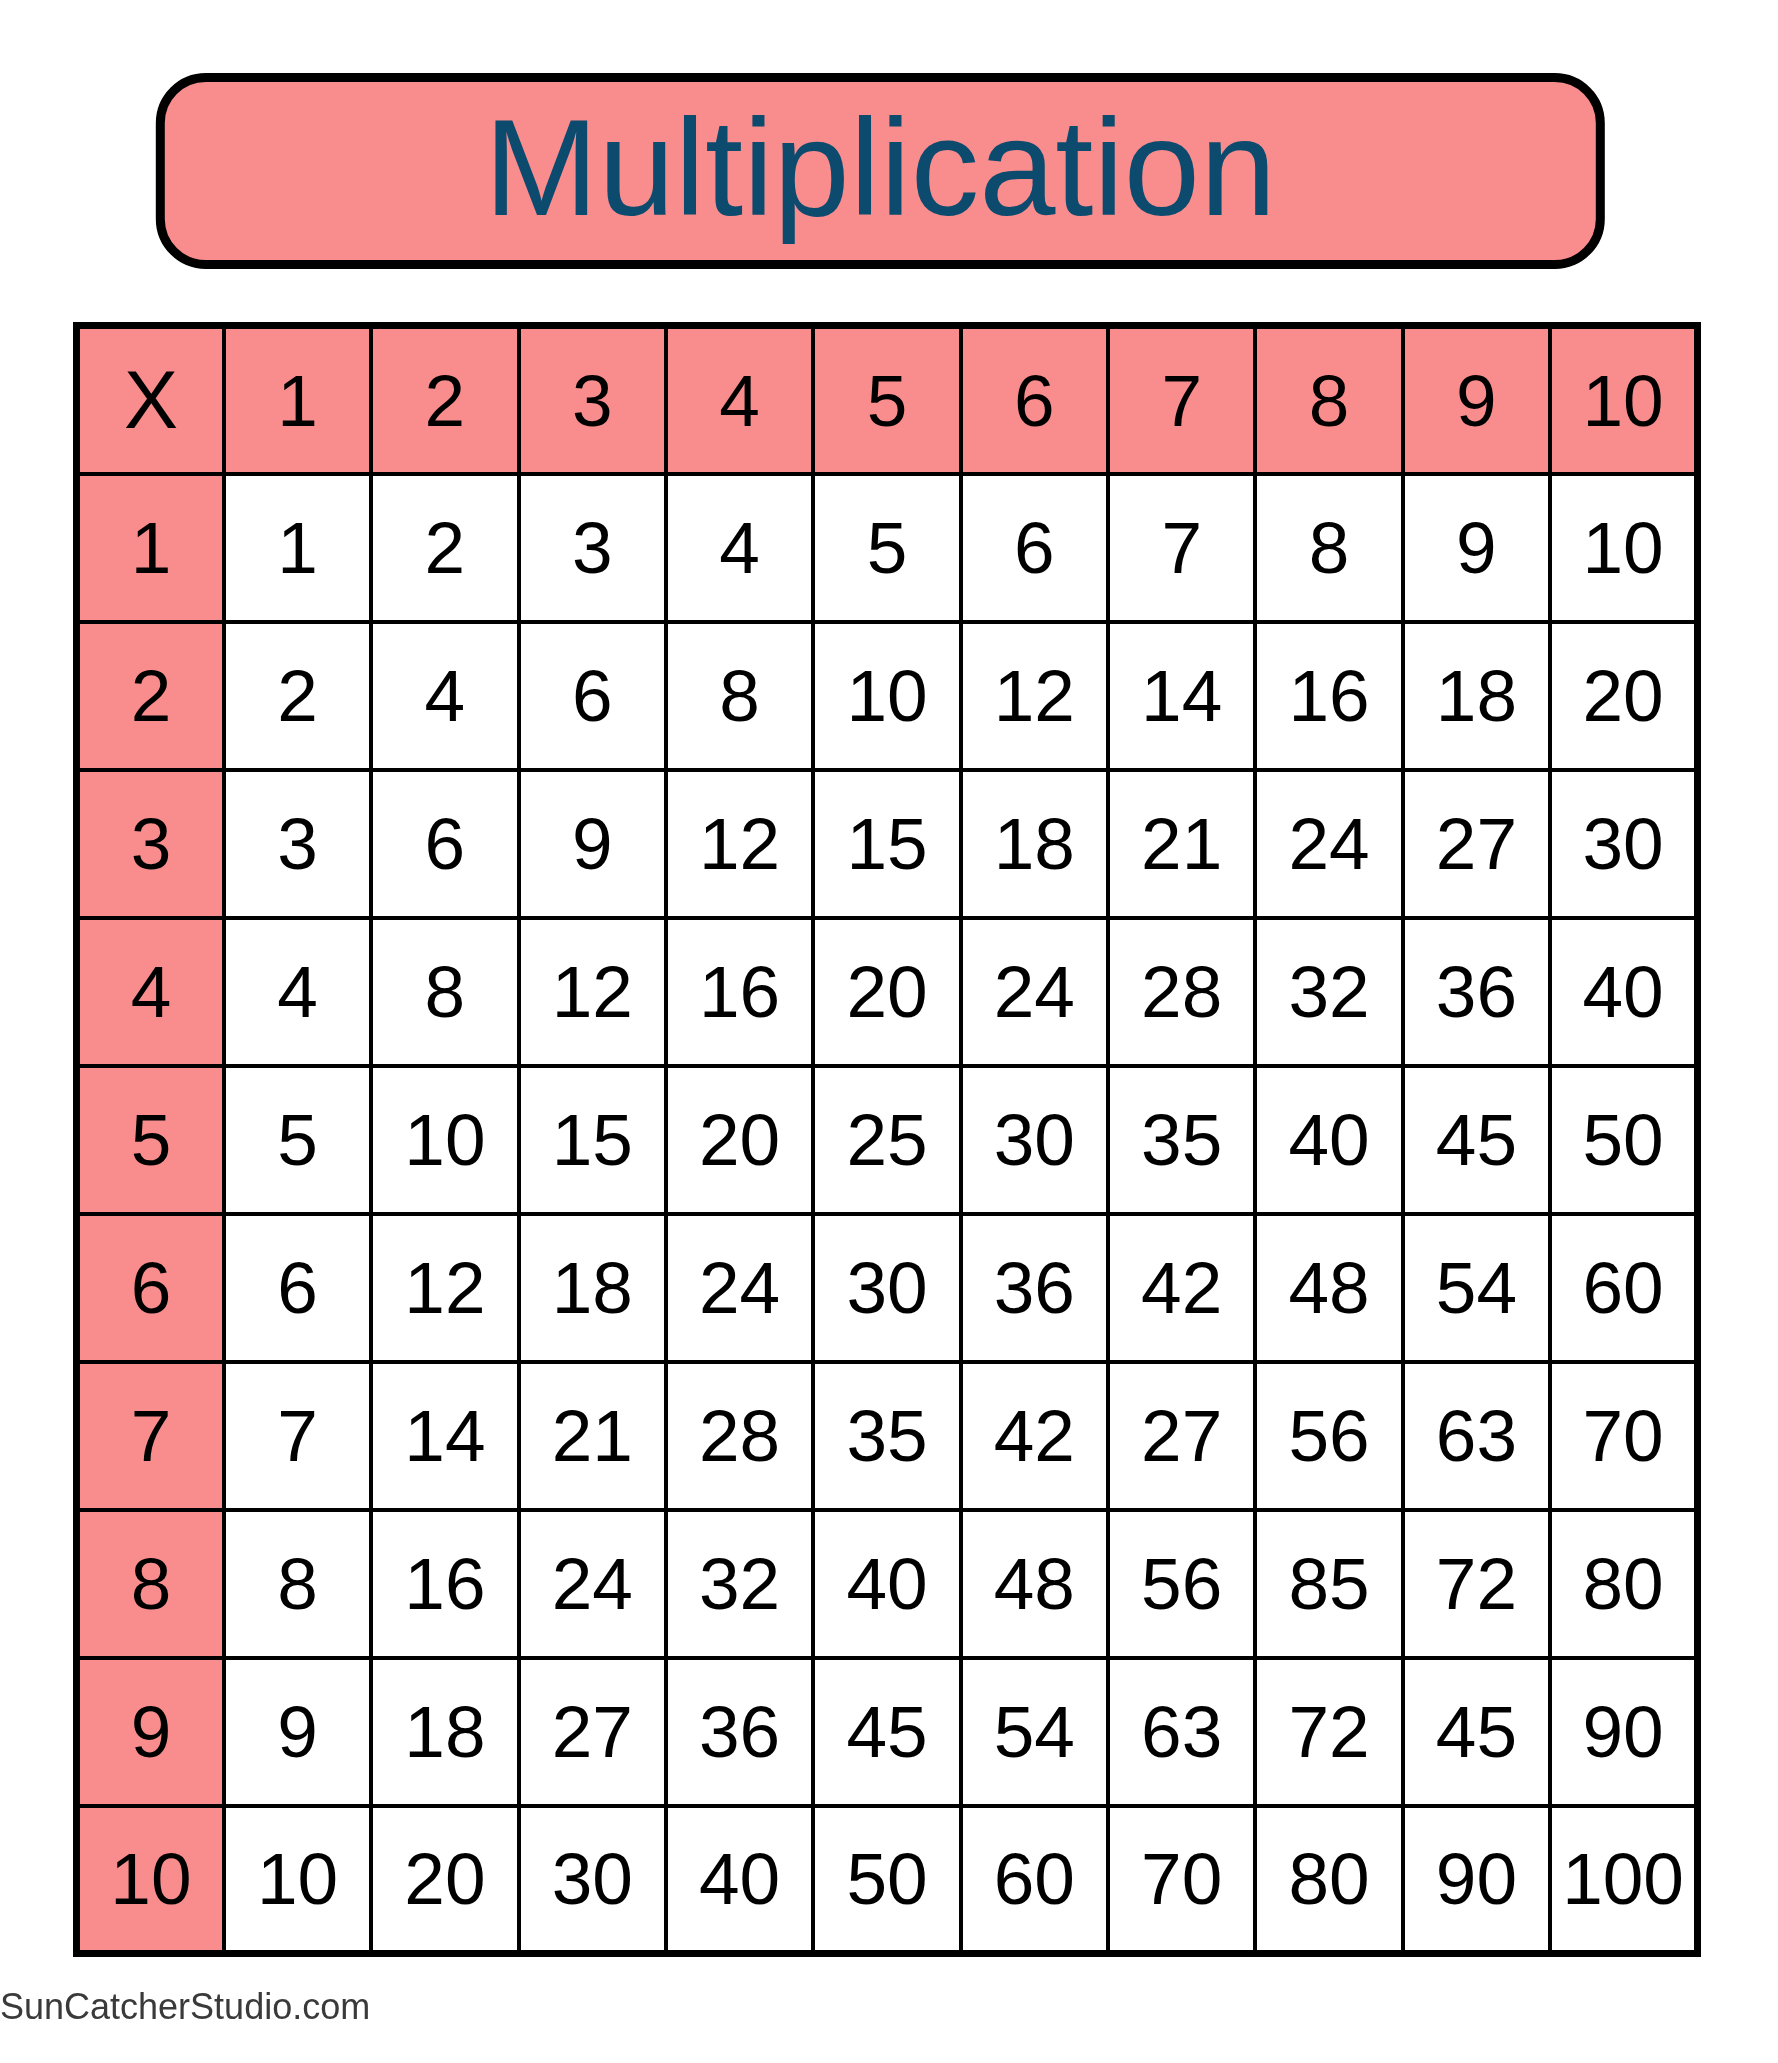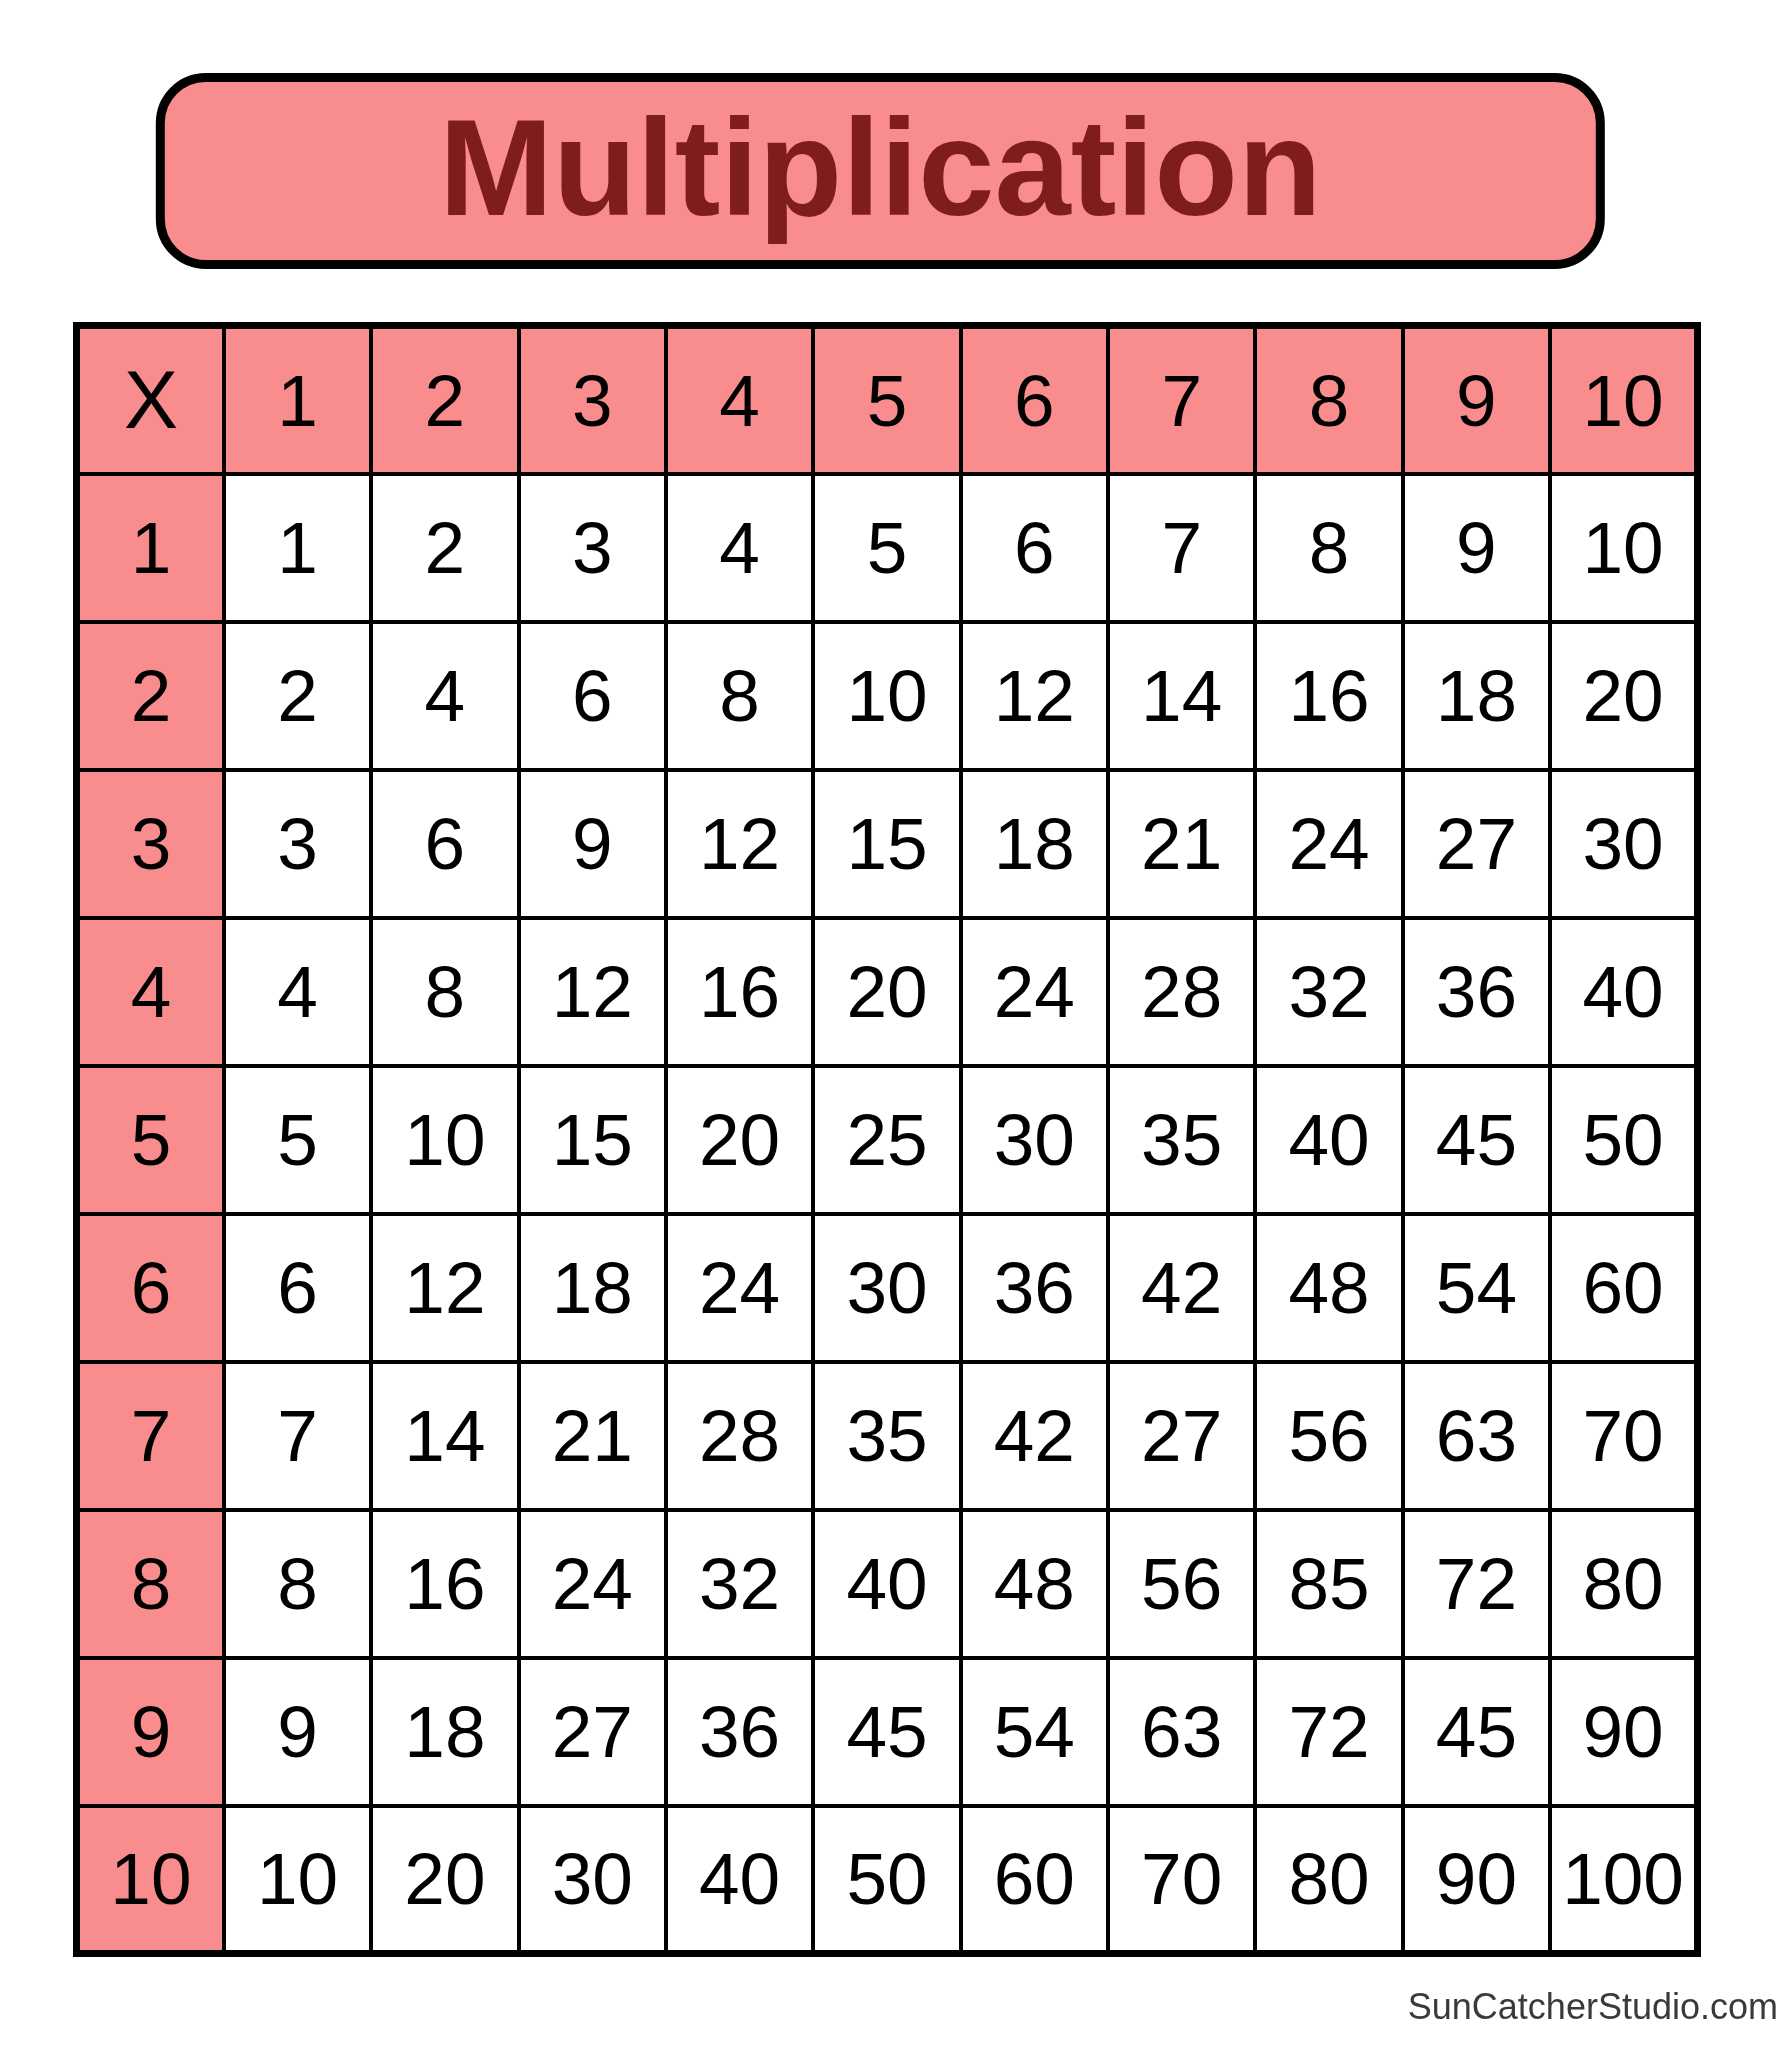--- a/index.html
+++ b/index.html
@@ -27,22 +27,22 @@
     height: 196px;
     background: var(--pink);
     border: 9px solid var(--line);
     border-radius: 50px;
     display: flex;
     align-items: center;
     justify-content: center;
   }
   .title-text {
     font-size: 137px;
-    font-weight: bold;
-    color: #7f1d1d;
+    font-weight: normal;
+    color: #0c4a6e;
     letter-spacing: 0;
     line-height: 1;
     padding-bottom: 6.4px;
   }
   table.mult {
     position: absolute;
     left: 73px;
     top: 322px;
     width: 1628px;
     height: 1624px;
@@ -63,21 +63,21 @@
     line-height: 1;
     background: #FFFFFF;
   }
   table.mult .hdr { background: var(--pink); }
   table.mult .corner { font-size: 81px; }
   .footer {
     position: absolute;
     top: 1985px;
     left: 0;
     width: 100%;
-    text-align: right;
+    text-align: left;
     font-size: 36px;
     color: var(--footer-color);
     line-height: 1.2;
   }
 </style>
 </head>
 <body>
 
 <div class="page">
 

